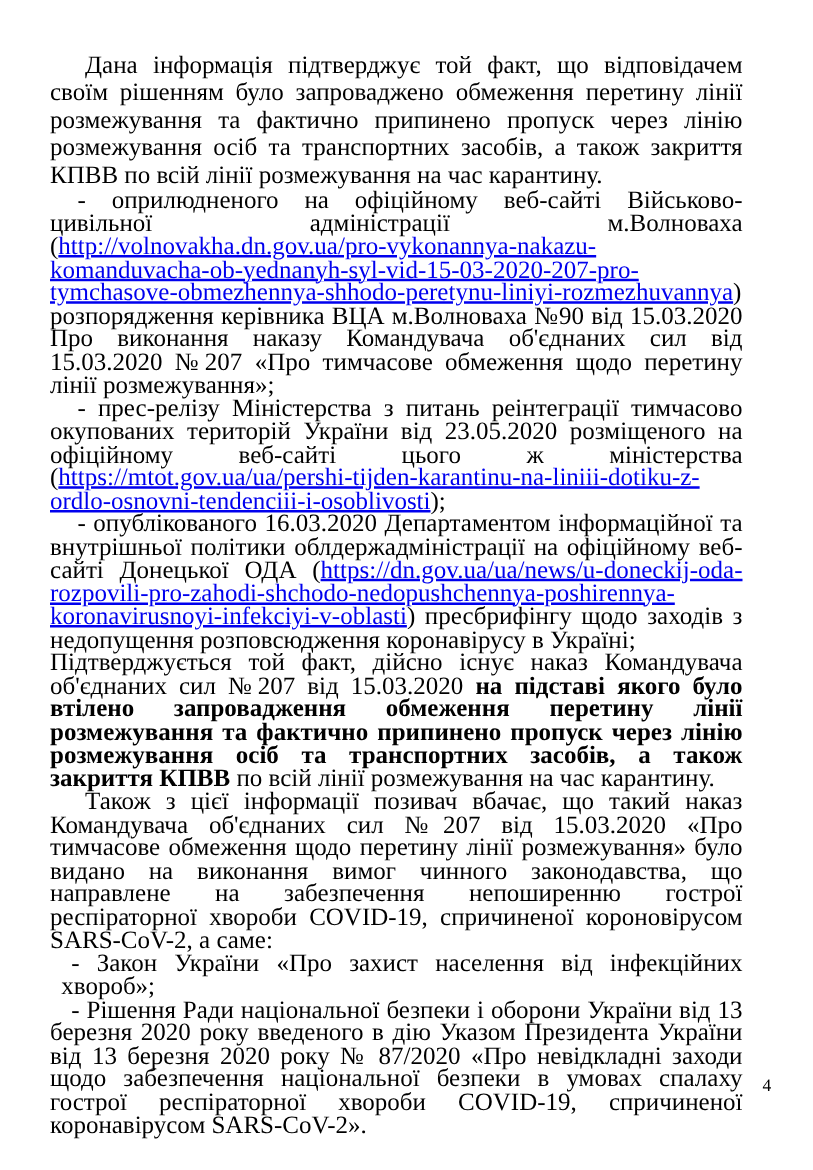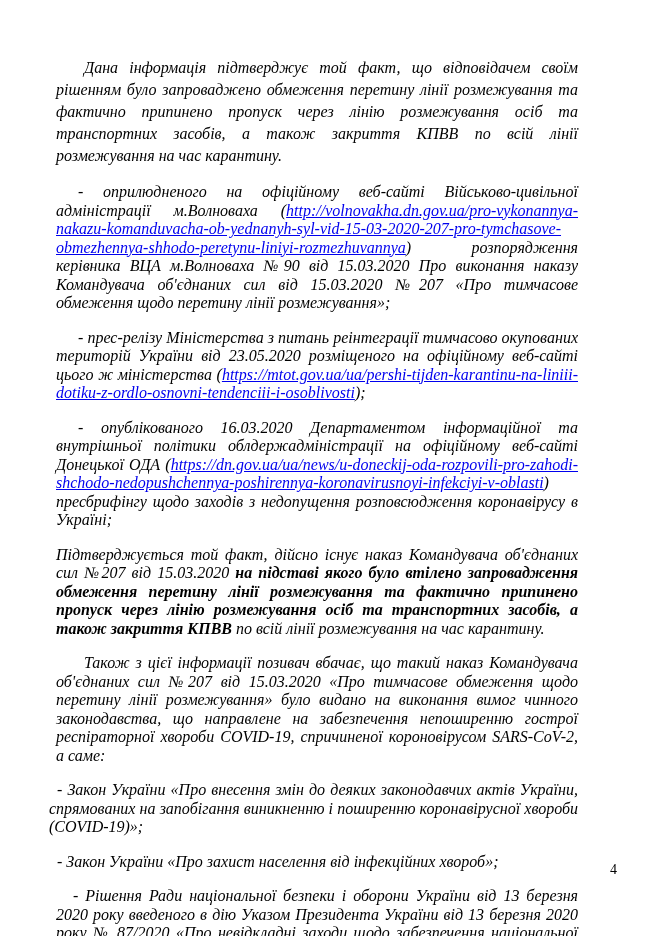--- a/index.html
+++ b/index.html
@@ -8,26 +8,25 @@
     width: 650px;
     height: 936px;
     background: #ffffff;
     box-sizing: border-box;
     padding: 41px 56px 0 40px;
     font-family: "Liberation Serif", serif;
     color: #000000;
     overflow: hidden;
   }
   .para {
-    margin: 16px;
-    font-size: 16px;
+    margin: 0;
+    font-size: 20px;
     line-height: 18.5px;
     text-align: justify;
     color: #000000;
-    font-style: italic;
   }
   .sp15 { line-height: 22px; }      
   .indent { text-indent: 28px; }    
   .bullet { text-indent: 22px; }    
   .flush  { text-indent: 0; }       
   .law    { margin-left: 9px; text-indent: 8px; }  
   .act    { text-indent: 17px; }    
   .doclink {
     color: var(--link-color, #0000EE);
     text-decoration: underline;
@@ -47,18 +46,17 @@
 <body>
 
 <div class="page">
   <div id="doc-content">
       <p class="para sp15 indent"><span>Дана інформація підтверджує той факт, що відповідачем своїм рішенням було запроваджено обмеження перетину лінії розмежування та фактично припинено пропуск через лінію розмежування осіб та транспортних засобів, а також закриття КПВВ по всій лінії розмежування на час карантину.</span></p>
       <p class="para bullet"><span>- оприлюдненого на офіційному веб-сайті Військово-цивільної адміністрації м.Волноваха (</span><a href="#" class="doclink">http://volnovakha.dn.gov.ua/pro-vykonannya-nakazu-komanduvacha-ob-yednanyh-syl-vid-15-03-2020-207-pro-tymchasove-obmezhennya-shhodo-peretynu-liniyi-rozmezhuvannya</a><span>) розпорядження керівника ВЦА м.Волноваха №90 від 15.03.2020 Про виконання наказу Командувача об'єднаних сил від 15.03.2020 №207 «Про тимчасове обмеження щодо перетину лінії розмежування»;</span></p>
       <p class="para bullet"><span>- прес-релізу Міністерства з питань реінтеграції тимчасово окупованих територій України від 23.05.2020 розміщеного на офіційному веб-сайті цього ж міністерства (</span><a href="#" class="doclink">https://mtot.gov.ua/ua/pershi-tijden-karantinu-na-liniii-dotiku-z-ordlo-osnovni-tendenciii-i-osoblivosti</a><span>);</span></p>
       <p class="para bullet"><span>- опублікованого 16.03.2020 Департаментом інформаційної та внутрішньої політики облдержадміністрації на офіційному веб-сайті Донецької ОДА (</span><a href="#" class="doclink">https://dn.gov.ua/ua/news/u-doneckij-oda-rozpovili-pro-zahodi-shchodo-nedopushchennya-poshirennya-koronavirusnoyi-infekciyi-v-oblasti</a><span>) пресбрифінгу щодо заходів з недопущення розповсюдження коронавірусу в Україні;</span></p>
       <p class="para flush"><span>Підтверджується той факт, дійсно існує наказ Командувача об'єднаних сил №207 від 15.03.2020 </span><span class="bold-run">на підставі якого було втілено запровадження обмеження перетину лінії розмежування та фактично припинено пропуск через лінію розмежування осіб та транспортних засобів, а також закриття КПВВ</span><span> по всій лінії розмежування на час карантину.</span></p>
       <p class="para indent"><span>Також з цієї інформації позивач вбачає, що такий наказ Командувача об'єднаних сил №207 від 15.03.2020 «Про тимчасове обмеження щодо перетину лінії розмежування» було видано на виконання вимог чинного законодавства, що направлене на забезпечення непоширенню гострої респіраторної хвороби COVID-19, спричиненої короновірусом SARS-CoV-2, а саме:</span></p>
-      <p class="para law"><span>- Закон України «Про внесення змін до деяких законодавчих актів України, спрямованих на запобігання виникненню і поширенню коронавірусної хвороби (COVID-19)»;</span></p>
       <p class="para law"><span>- Закон України «Про захист населення від інфекційних хвороб»;</span></p>
       <p class="para act"><span>- Рішення Ради національної безпеки і оборони України від 13 березня 2020 року введеного в дію Указом Президента України від 13 березня 2020 року № 87/2020 «Про невідкладні заходи щодо забезпечення національної безпеки в умовах спалаху гострої респіраторної хвороби COVID-19, спричиненої коронавірусом SARS-CoV-2».</span></p>
     </div>
   <div class="page-number">4</div>
 </div>
 
 </body></html>

